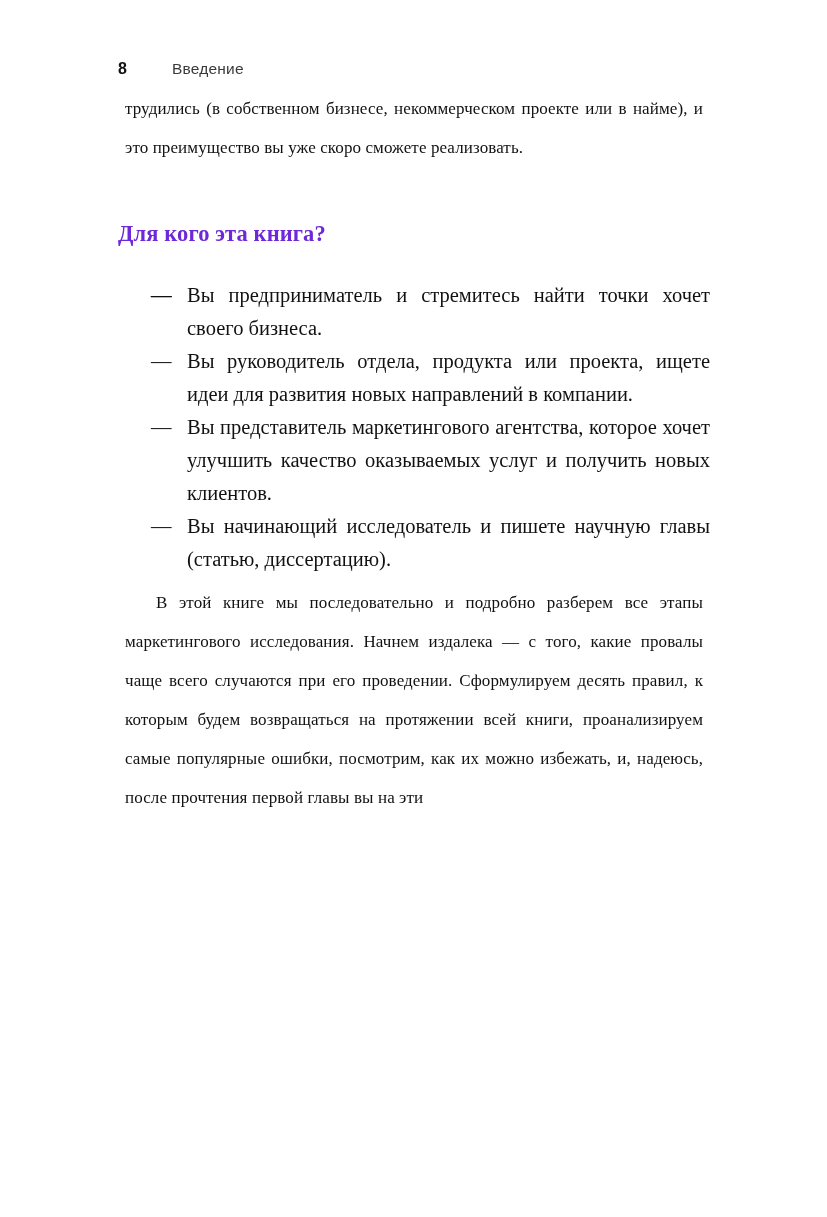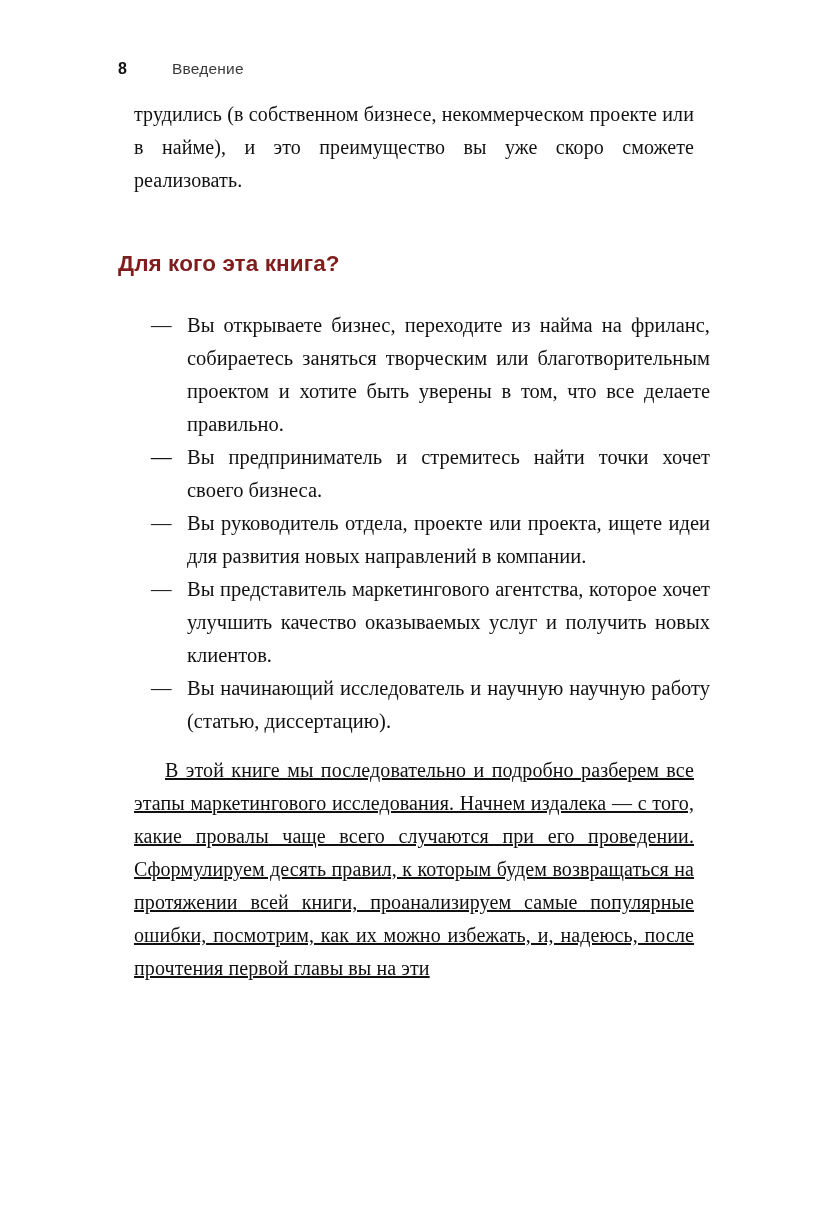--- a/index.html
+++ b/index.html
@@ -39,42 +39,41 @@
   }
   .running-title {
     font-family: Liberation Sans, sans-serif;
     font-size: 15.5px;
     color: #3a3a3a;
     letter-spacing: 0.2px;
   }
 
   
   p.body {
-    font-size: 20px;
-    line-height: 33px;
+    font-size: 17px;
+    line-height: 39px;
     text-align: justify;
-    margin: 16px;
+    margin: 7px;
     letter-spacing: 0.1px;
   }
   .para-intro {
     margin-top: 34px;
   }
   .indent {
     text-indent: 31px;
-    text-decoration: underline;
   }
 
   
   h2.section-heading {
-    font-family: Liberation Sans, sans-serif;
+    font-family: Liberation Serif, serif;
     font-weight: bold;
     font-size: 22.5px;
     line-height: 30px;
     margin: 52px 0 0 0;
-    color: #7f1d1d;
+    color: #6d28d9;
     letter-spacing: 0.1px;
   }
 
   
   ul.dash-list {
     list-style: none;
     margin: 30px 0 0 0;
     padding: 0;
   }
   ul.dash-list li {
@@ -108,39 +107,38 @@
       <span class="running-title">Введение</span>
     </div>
 
     <p class="body para-intro">трудились (в собственном бизнесе, некоммерческом проекте или в найме), и это преимущество вы уже скоро сможете реализовать.</p>
 
     <h2 class="section-heading">Для кого эта книга?</h2>
 
     <ul class="dash-list">
       <li>
         <span class="dash">—</span>
-        <span>Вы открываете бизнес, переходите из найма на фриланс, собираетесь заняться творческим или благотворительным проектом и хотите быть уверены в том, что все делаете правильно.</span>
       </li>
       <li>
         <span class="dash">—</span>
       </li>
       <li>
         <span class="dash">—</span>
         <span>Вы предприниматель и стремитесь найти точки хочет своего бизнеса.</span>
       </li>
       <li>
         <span class="dash">—</span>
-        <span>Вы руководитель отдела, проекте или проекта, ищете идеи для развития новых направлений в компании.</span>
+        <span>Вы руководитель отдела, продукта или проекта, ищете идеи для развития новых направлений в компании.</span>
       </li>
       <li>
         <span class="dash">—</span>
         <span>Вы представитель маркетингового агентства, которое хочет улучшить качество оказываемых услуг и получить новых клиентов.</span>
       </li>
       <li>
         <span class="dash">—</span>
-        <span>Вы начинающий исследователь и научную научную работу (статью, диссертацию).</span>
+        <span>Вы начинающий исследователь и пишете научную главы (статью, диссертацию).</span>
       </li>
     </ul>
 
     <p class="body indent after-list">В этой книге мы последовательно и подробно разберем все этапы маркетингового исследования. Начнем издалека — с того, какие провалы чаще всего случаются при его проведении. Сформулируем десять правил, к которым будем возвращаться на протяжении всей книги, проанализируем самые популярные ошибки, посмотрим, как их можно избежать, и, надеюсь, после прочтения первой главы вы на эти</p>
 
   </div>
 </div>
 
 </body></html>

